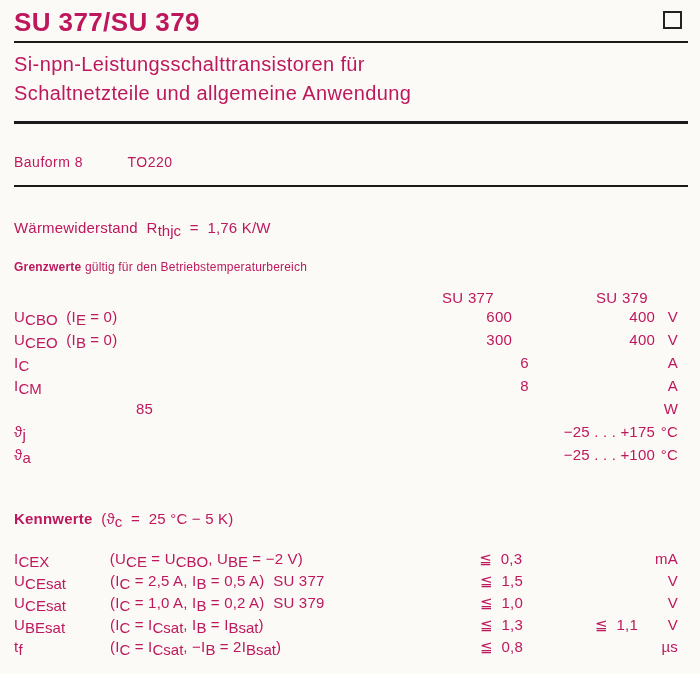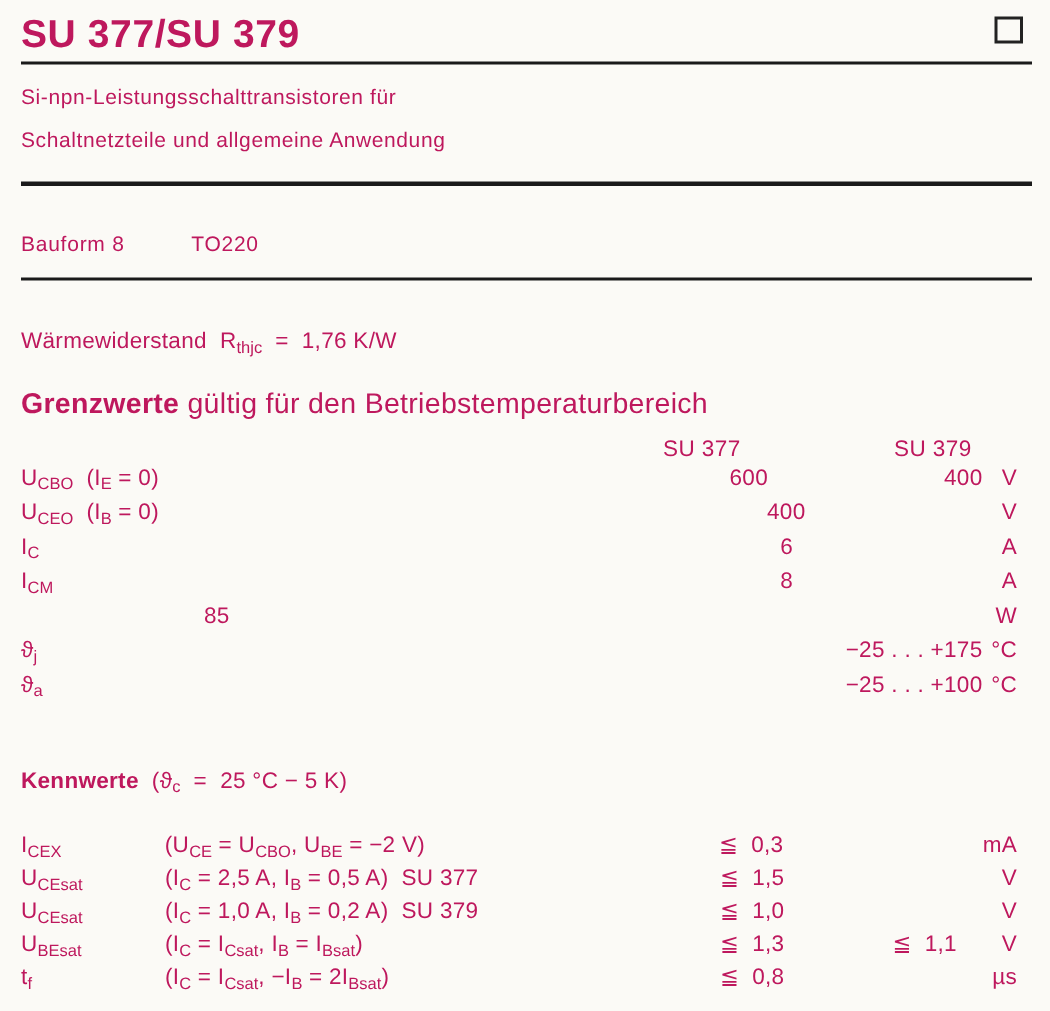--- a/index.html
+++ b/index.html
@@ -11,29 +11,29 @@
     font-family:"Liberation Sans",sans-serif;
     position:relative;overflow:hidden;
   }
   .header-row{display:flex;justify-content:space-between;align-items:flex-start;}
   .title{margin:0;font-size:26px;line-height:28px;font-weight:700;letter-spacing:0.4px;}
   .corner-box{width:15px;height:14px;border:2px solid #222;margin-top:3px;margin-right:6px;}
   .rule{border:0;border-top:2px solid #1a1a1a;height:0;}
   .rule-title{margin-top:5px;}
   .rule-sub{margin-top:13px;border-top-width:3px;}
   .rule-bau{margin-top:15px;}
-  .subtitle{margin-top:7px;font-size:14px;line-height:29px;letter-spacing:0.4px;}
+  .subtitle{margin-top:7px;font-size:20px;line-height:29px;letter-spacing:0.4px;}
   .bauform{margin-top:30px;font-size:14px;letter-spacing:0.5px;}
   .package{margin-left:40px;}
   .pre{white-space:pre;}
   .thermal{margin-top:31px;font-size:15px;line-height:19px;letter-spacing:0.2px;}
-  .gw-heading{margin-top:21px;font-size:19px;line-height:19px;letter-spacing:0.2px;}
+  .gw-heading{margin-top:21px;font-size:12px;line-height:19px;letter-spacing:0.2px;}
   .kw-heading{margin-top:40px;font-size:15px;line-height:19px;letter-spacing:0.2px;}
   .b{font-weight:700;}
-  .sub{font-size:11px;position:relative;top:3px;letter-spacing:0;}
+  .sub{font-size:15px;position:relative;top:3px;letter-spacing:0;}
   .colheads{position:relative;margin-top:12px;height:19px;font-size:15px;letter-spacing:0.3px;}
   .ch1{position:absolute;left:428px;text-align:center;}
   .ch2{position:absolute;left:582px;}
   .gw-table{margin-top:0;}
   .gw-row{display:flex;align-items:baseline;height:23px;font-size:15px;letter-spacing:0.2px;}
   .gw-name{width:380px;white-space:pre;}
   .gw-377{width:118px;text-align:right;white-space:pre;}
   .gw-379{width:143px;text-align:right;white-space:pre;}
   .gw-center{width:261px;text-align:center;}
   .gw-unit{flex:1;text-align:right;padding-right:10px;white-space:pre;}
@@ -82,20 +82,21 @@
 
   <div class="gw-table">
       <div class="gw-row">
         <span class="gw-name"><span>U</span><span class="sub">CBO</span><span>  (I</span><span class="sub">E</span><span> = 0)</span></span>
         <span class="gw-377">600</span>
         <span class="gw-379">400</span>
         <span class="gw-unit">V</span>
       </div>
       <div class="gw-row">
         <span class="gw-name"><span>U</span><span class="sub">CEO</span><span>  (I</span><span class="sub">B</span><span> = 0)</span></span>
+        <span class="gw-377">300</span>
         <span class="gw-379">400</span>
         <span class="gw-unit">V</span>
       </div>
       <div class="gw-row">
         <span class="gw-name"><span>I</span><span class="sub">C</span></span>
         <span class="gw-center">6</span>
         <span class="gw-unit">A</span>
       </div>
       <div class="gw-row">
         <span class="gw-name"><span>I</span><span class="sub">CM</span></span>

